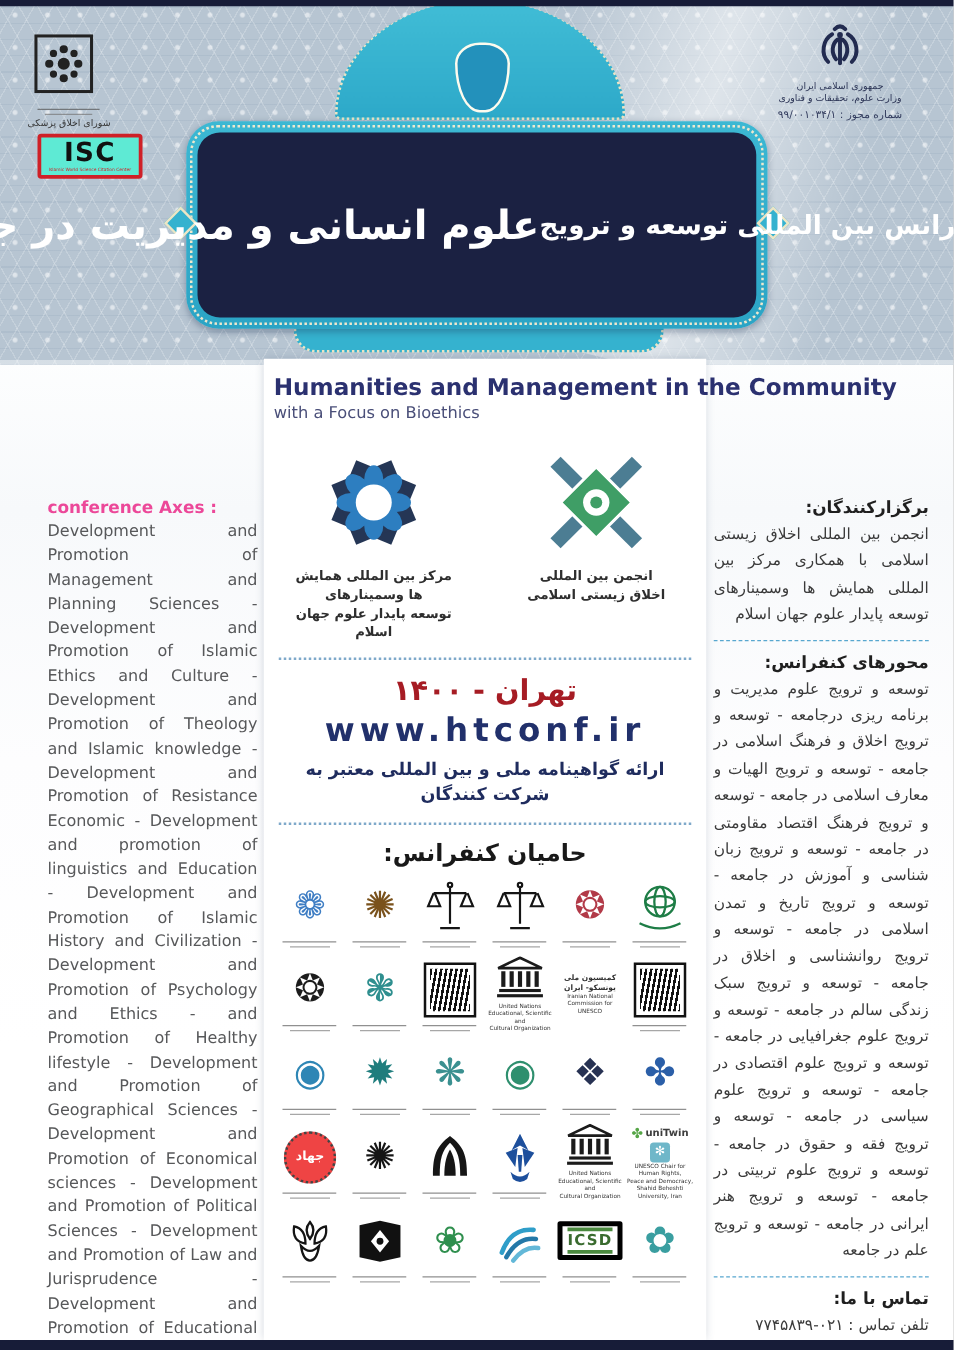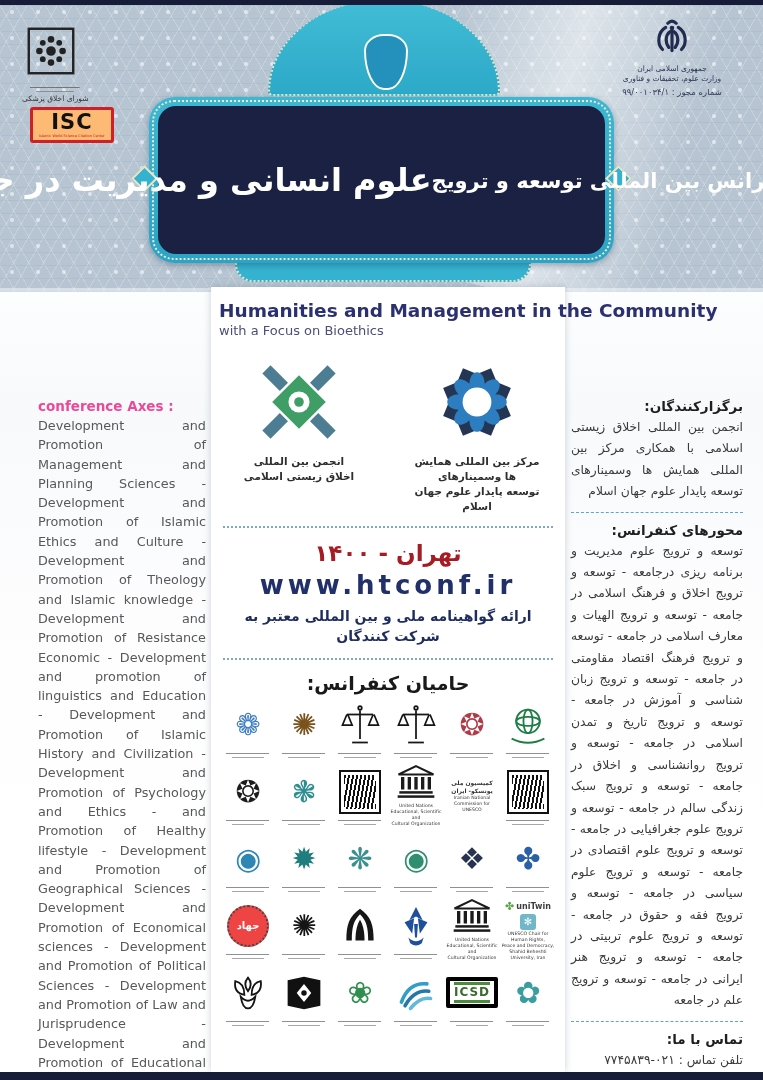--- a/index.html
+++ b/index.html
@@ -20,21 +20,21 @@
   .edgebar.top{top:0;height:5px}
   .edgebar.bottom{top:1072px;height:8px}
   
   .tl{position:absolute;left:22px;top:22px;width:150px;z-index:6;}
   .seal{display:inline-block;vertical-align:top}
   .seal-cap{font-size:7.5px;color:#343434;text-align:center;margin-top:2px;direction:rtl;}
   .squig{height:6px;margin:2px auto 0;width:54px;opacity:.7;
     background:linear-gradient(#555,#555) 50% 1px/92% 1.3px no-repeat,
                linear-gradient(#777,#777) 50% 4.5px/70% 1.2px no-repeat;}
   .isc{display:inline-block;vertical-align:top;margin-left:8px;margin-top:4px;
-    background:#fdba74;border:3px solid #cf2027;border-radius:3px;padding:0 6px;text-align:center;}
+    background:#5eead4;border:3px solid #cf2027;border-radius:3px;padding:0 6px;text-align:center;}
   .isc .big{font-weight:bold;font-size:21px;color:#111;letter-spacing:1px;line-height:24px;}
   .isc .sub{font-size:3.5px;color:#cf2027;line-height:5px;padding-bottom:1px;}
   .tr{position:absolute;right:26px;top:18px;width:130px;text-align:center;z-index:6;color:#232c50;}
   .tr .mline{font-size:7.5px;line-height:10px;direction:rtl;color:#2a3354;}
   .tr .lic{font-size:8.5px;margin-top:3px;direction:rtl;color:#333c5e;}
   
   .crest{position:absolute;left:268px;top:0;width:228px;height:94px;z-index:2;
     background:linear-gradient(180deg,#41bdd6,#2da9c9);
     border:2px dotted #ece5c5;border-top:none;
     border-radius:50% 50% 6px 6px / 95% 95% 4px 4px;}
@@ -207,56 +207,56 @@
 
   <main class="card">
     <div class="tblock">
       <div class="tline2">Humanities and Management in the Community</div>
       <div class="tline3">with a Focus on Bioethics</div>
     </div>
 
     <div class="orgrow">
       <figure class="org" style="margin:0">
         <svg viewBox="0 0 100 100">
-          <g fill="#4c7d93">
-            <rect x="44" y="2" width="12" height="32" transform="rotate(45 50 50)"></rect>
-            <rect x="44" y="2" width="12" height="32" transform="rotate(135 50 50)"></rect>
-            <rect x="44" y="2" width="12" height="32" transform="rotate(225 50 50)"></rect>
-            <rect x="44" y="2" width="12" height="32" transform="rotate(315 50 50)"></rect>
-          </g>
-          <rect x="29" y="29" width="42" height="42" fill="#3f9e66" stroke="#fff" stroke-width="2.5" transform="rotate(45 50 50)"></rect>
-          <circle cx="50" cy="50" r="11" fill="#fff"></circle>
-          <circle cx="50" cy="50" r="5" fill="#3f9e66"></circle>
-        </svg>
-        <figcaption class="orgcap">
-          <div>انجمن بین المللی</div>
-          <div>اخلاق زیستی اسلامی</div>
-        </figcaption>
-      </figure>
-      <figure class="org" style="margin:0">
-        <svg viewBox="0 0 100 100">
           <rect x="23" y="23" width="54" height="54" fill="#253655" transform="rotate(22.5 50 50)"></rect>
           <rect x="23" y="23" width="54" height="54" fill="#253655" transform="rotate(67.5 50 50)"></rect>
           <g fill="#2d7ec0">
             <ellipse cx="50" cy="31" rx="8" ry="12"></ellipse>
             <ellipse cx="50" cy="31" rx="8" ry="12" transform="rotate(45 50 50)"></ellipse>
             <ellipse cx="50" cy="31" rx="8" ry="12" transform="rotate(90 50 50)"></ellipse>
             <ellipse cx="50" cy="31" rx="8" ry="12" transform="rotate(135 50 50)"></ellipse>
             <ellipse cx="50" cy="31" rx="8" ry="12" transform="rotate(180 50 50)"></ellipse>
             <ellipse cx="50" cy="31" rx="8" ry="12" transform="rotate(225 50 50)"></ellipse>
             <ellipse cx="50" cy="31" rx="8" ry="12" transform="rotate(270 50 50)"></ellipse>
             <ellipse cx="50" cy="31" rx="8" ry="12" transform="rotate(315 50 50)"></ellipse>
           </g>
           <circle cx="50" cy="50" r="15" fill="#fff"></circle>
         </svg>
         <figcaption class="orgcap">
           <div>مرکز بین المللی همایش ها وسمینارهای</div>
           <div>توسعه پایدار علوم جهان اسلام</div>
         </figcaption>
       </figure>
+      <figure class="org" style="margin:0">
+        <svg viewBox="0 0 100 100">
+          <g fill="#4c7d93">
+            <rect x="44" y="2" width="12" height="32" transform="rotate(45 50 50)"></rect>
+            <rect x="44" y="2" width="12" height="32" transform="rotate(135 50 50)"></rect>
+            <rect x="44" y="2" width="12" height="32" transform="rotate(225 50 50)"></rect>
+            <rect x="44" y="2" width="12" height="32" transform="rotate(315 50 50)"></rect>
+          </g>
+          <rect x="29" y="29" width="42" height="42" fill="#3f9e66" stroke="#fff" stroke-width="2.5" transform="rotate(45 50 50)"></rect>
+          <circle cx="50" cy="50" r="11" fill="#fff"></circle>
+          <circle cx="50" cy="50" r="5" fill="#3f9e66"></circle>
+        </svg>
+        <figcaption class="orgcap">
+          <div>انجمن بین المللی</div>
+          <div>اخلاق زیستی اسلامی</div>
+        </figcaption>
+      </figure>
     </div>
 
     <div class="dotsep"></div>
     <div class="city">تهران - ۱۴۰۰</div>
     <div class="site">www.htconf.ir</div>
     <div class="cert">
       <div>ارائه گواهینامه ملی و بین المللی معتبر به</div>
       <div>شرکت کنندگان</div>
     </div>
     <div class="dotsep"></div>

